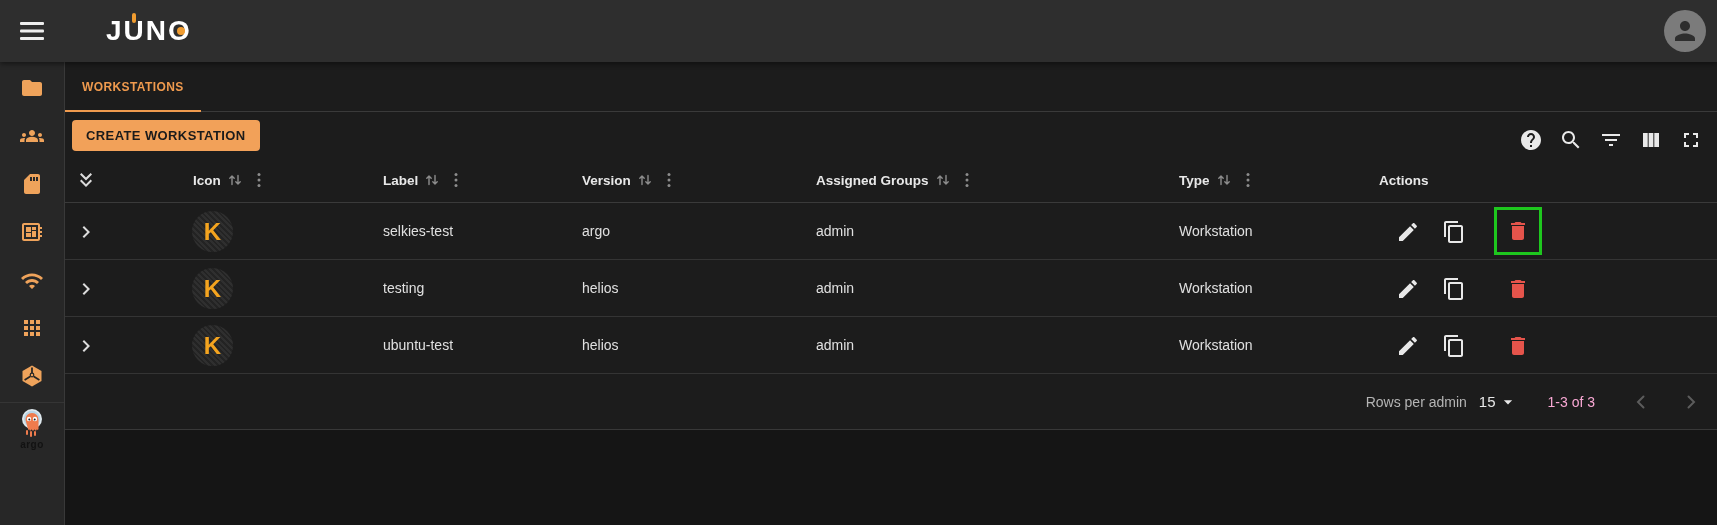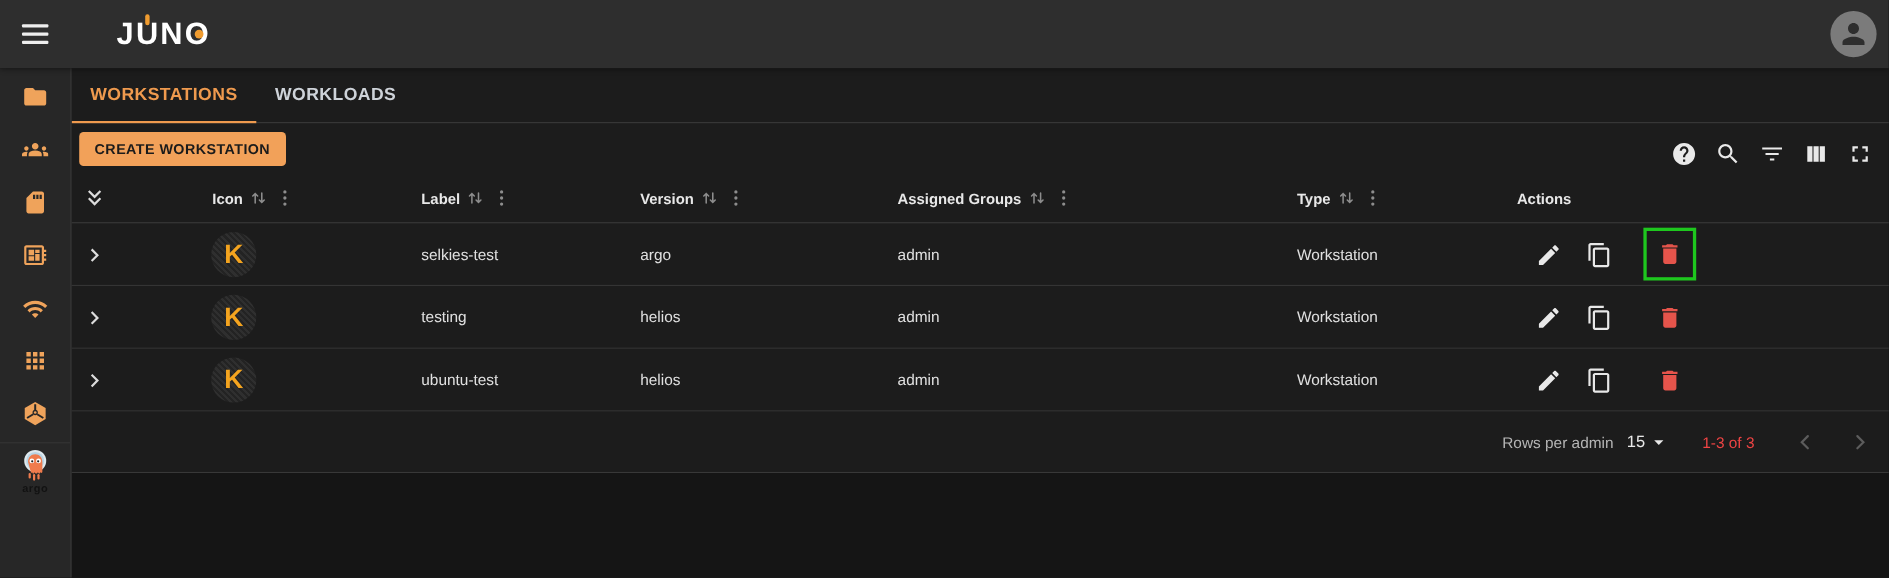--- a/index.html
+++ b/index.html
@@ -24,21 +24,21 @@
   
   .sidebar { position:absolute; left:0; top:62px; width:65px; height:463px; background:#272727; border-right:1px solid #393939; z-index:4; }
   .side-item { position:absolute; left:20px; width:24px; height:24px; color:#efa35b; }
   .argo-block { position:absolute; left:0; top:340px; width:64px; border-top:1px solid #353535; padding-top:5px; display:flex; flex-direction:column; align-items:center; }
   .argo-label { font-size:10px; font-weight:bold; color:#121212; letter-spacing:.5px; margin-top:1px; }
 
   
   .main { position:absolute; left:65px; top:62px; width:1652px; height:463px; background:#1c1c1c; }
 
   .tabbar { position:absolute; left:0; top:0; width:100%; height:50px; border-bottom:1px solid #3a3a3a; display:flex; }
-  .tab { position:relative; height:100%; display:flex; align-items:center; padding:0 17px; font-size:16px; font-weight:bold; letter-spacing:.4px; color:#ced3d9; }
+  .tab { position:relative; height:100%; display:flex; align-items:center; padding:0 17px; font-size:12px; font-weight:bold; letter-spacing:.4px; color:#ced3d9; }
   .tab.active { color:#ef9a4e; }
   .tab-indicator { position:absolute; left:0; bottom:-1px; width:100%; height:2px; background:#ef9a4e; }
 
   .create-btn { position:absolute; left:7px; top:58px; height:31px; padding:0 14px; background:#f2a159; border-radius:4px;
                 color:#1b1b1b; font-size:13px; font-weight:bold; letter-spacing:.4px; }
 
   .tool-icon { position:absolute; top:66px; width:24px; height:24px; color:#e9e9e9; }
 
   
   .thead { position:absolute; left:0; top:96px; width:100%; height:45px; border-bottom:1px solid #3a3a3a; font-size:13.5px; font-weight:bold; color:#e8e8e8; }
@@ -56,21 +56,21 @@
   .k-letter { color:#f4a41f; font-size:24px; font-weight:bold; }
   .action-btn { position:absolute; top:17px; width:24px; height:24px; color:#e8e8e8; }
   .action-btn.delete { color:#e5544b; }
   .highlight-box { position:absolute; left:1429px; top:4px; width:48px; height:48px; border:3px solid #1ec71e; }
   .highlight-box .action-btn { position:absolute; left:9px; top:9px; }
 
   
   .pagination { position:absolute; left:0; top:312px; width:100%; height:55px; display:flex; align-items:center; justify-content:flex-end; padding-right:14px; font-size:14px; }
   .pg-label { color:#b5b5b5; }
   .pg-select { display:flex; align-items:center; gap:2px; margin-left:12px; color:#e8e8e8; font-size:15px; }
-  .pg-range { margin-left:30px; color:#ef4444; }
+  .pg-range { margin-left:30px; color:#f9a8d4; }
   .pg-nav { width:24px; height:24px; color:#5c5c5c; }
   .pg-nav.prev { margin-left:34px; }
   .pg-nav.next { margin-left:26px; }
 
   .below-card { position:absolute; left:0; top:367px; width:100%; height:96px; background:#151515; border-top:1px solid #383838; }
 
   svg { display:block; }
 </style>
 </head>
 <body>
@@ -161,23 +161,20 @@
   </div>
 </nav>
 
 <main class="main">
 
   <div class="tabbar">
     <div class="tab active">
       <span>WORKSTATIONS</span>
       <div class="tab-indicator"></div>
     </div>
-    <div class="tab">
-      <span>WORKLOADS</span>
-    </div>
   </div>
 
   <button class="create-btn">CREATE WORKSTATION</button>
 
   <button class="tool-icon" style="left:1454px"><span>
     <svg width="24" height="24" viewBox="0 0 24 24" fill="#e9e9e9">
           <path d="M12 2C6.48 2 2 6.48 2 12s4.48 10 10 10 10-4.48 10-10S17.52 2 12 2zm1 17h-2v-2h2v2zm2.07-7.75l-.9.92C13.45 12.9 13 13.5 13 15h-2v-.5c0-1.1.45-2.1 1.17-2.83l1.24-1.26c.37-.36.59-.86.59-1.41 0-1.1-.9-2-2-2s-2 .9-2 2H8c0-2.21 1.79-4 4-4s4 1.79 4 4c0 .88-.36 1.68-.93 2.25z"></path>
         </svg>
   </span></button>
   <button class="tool-icon" style="left:1494px"><span>

